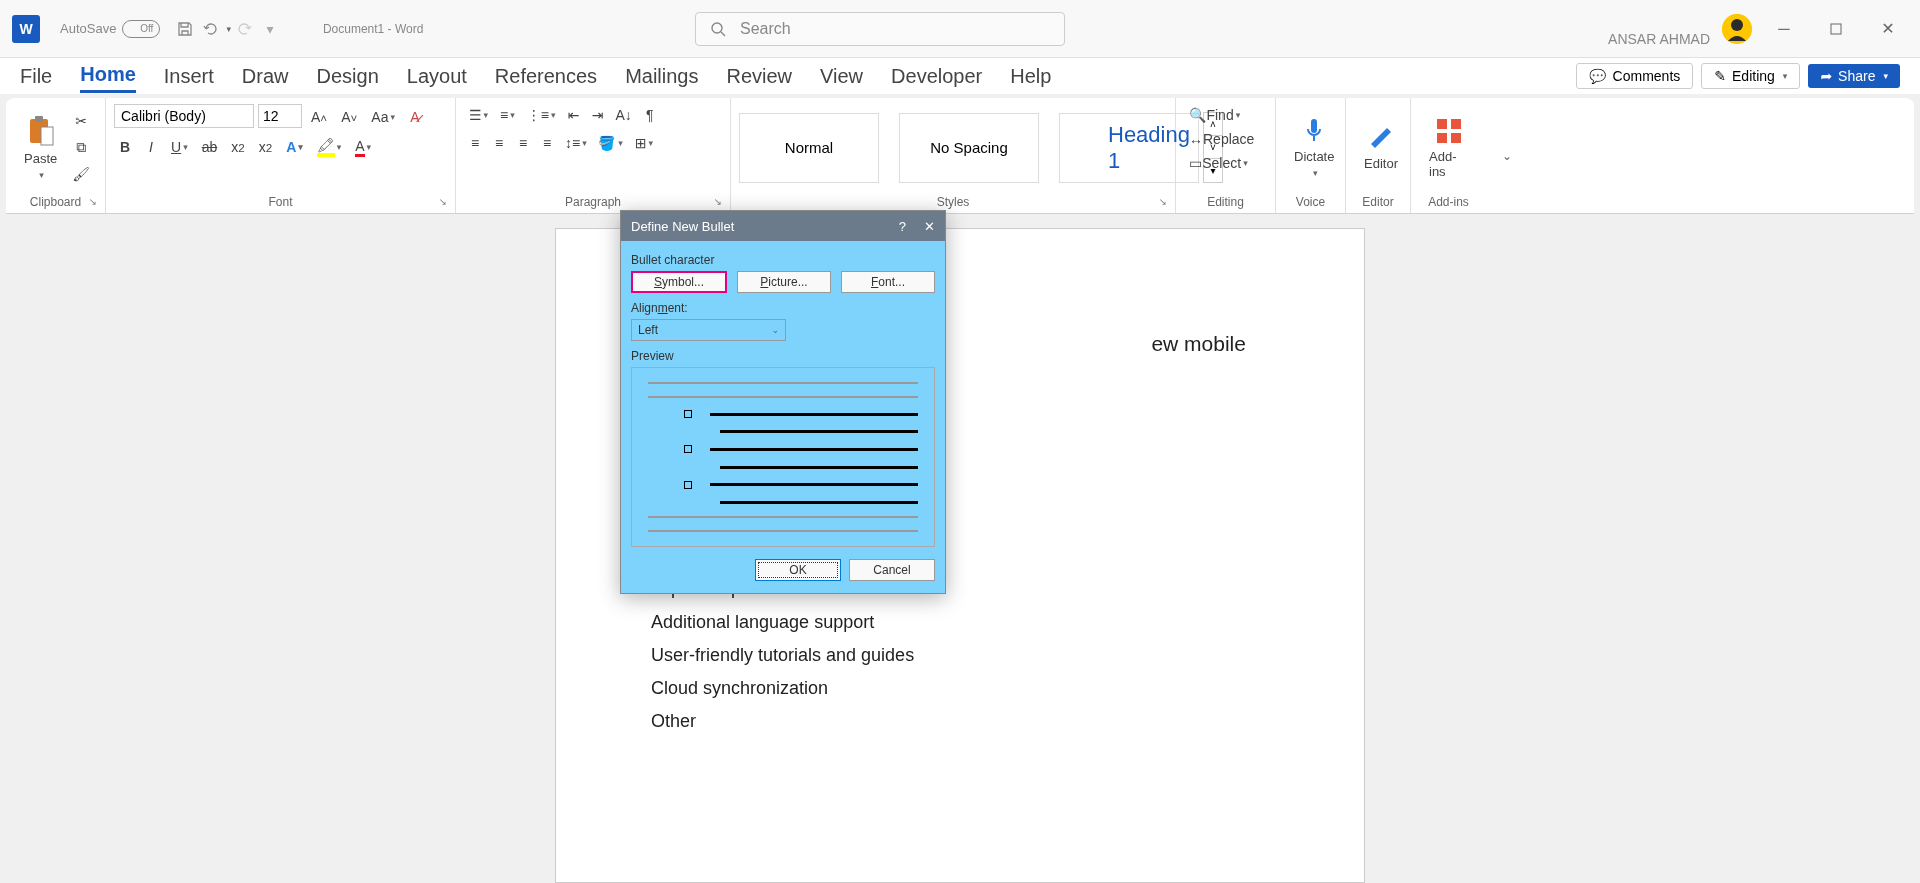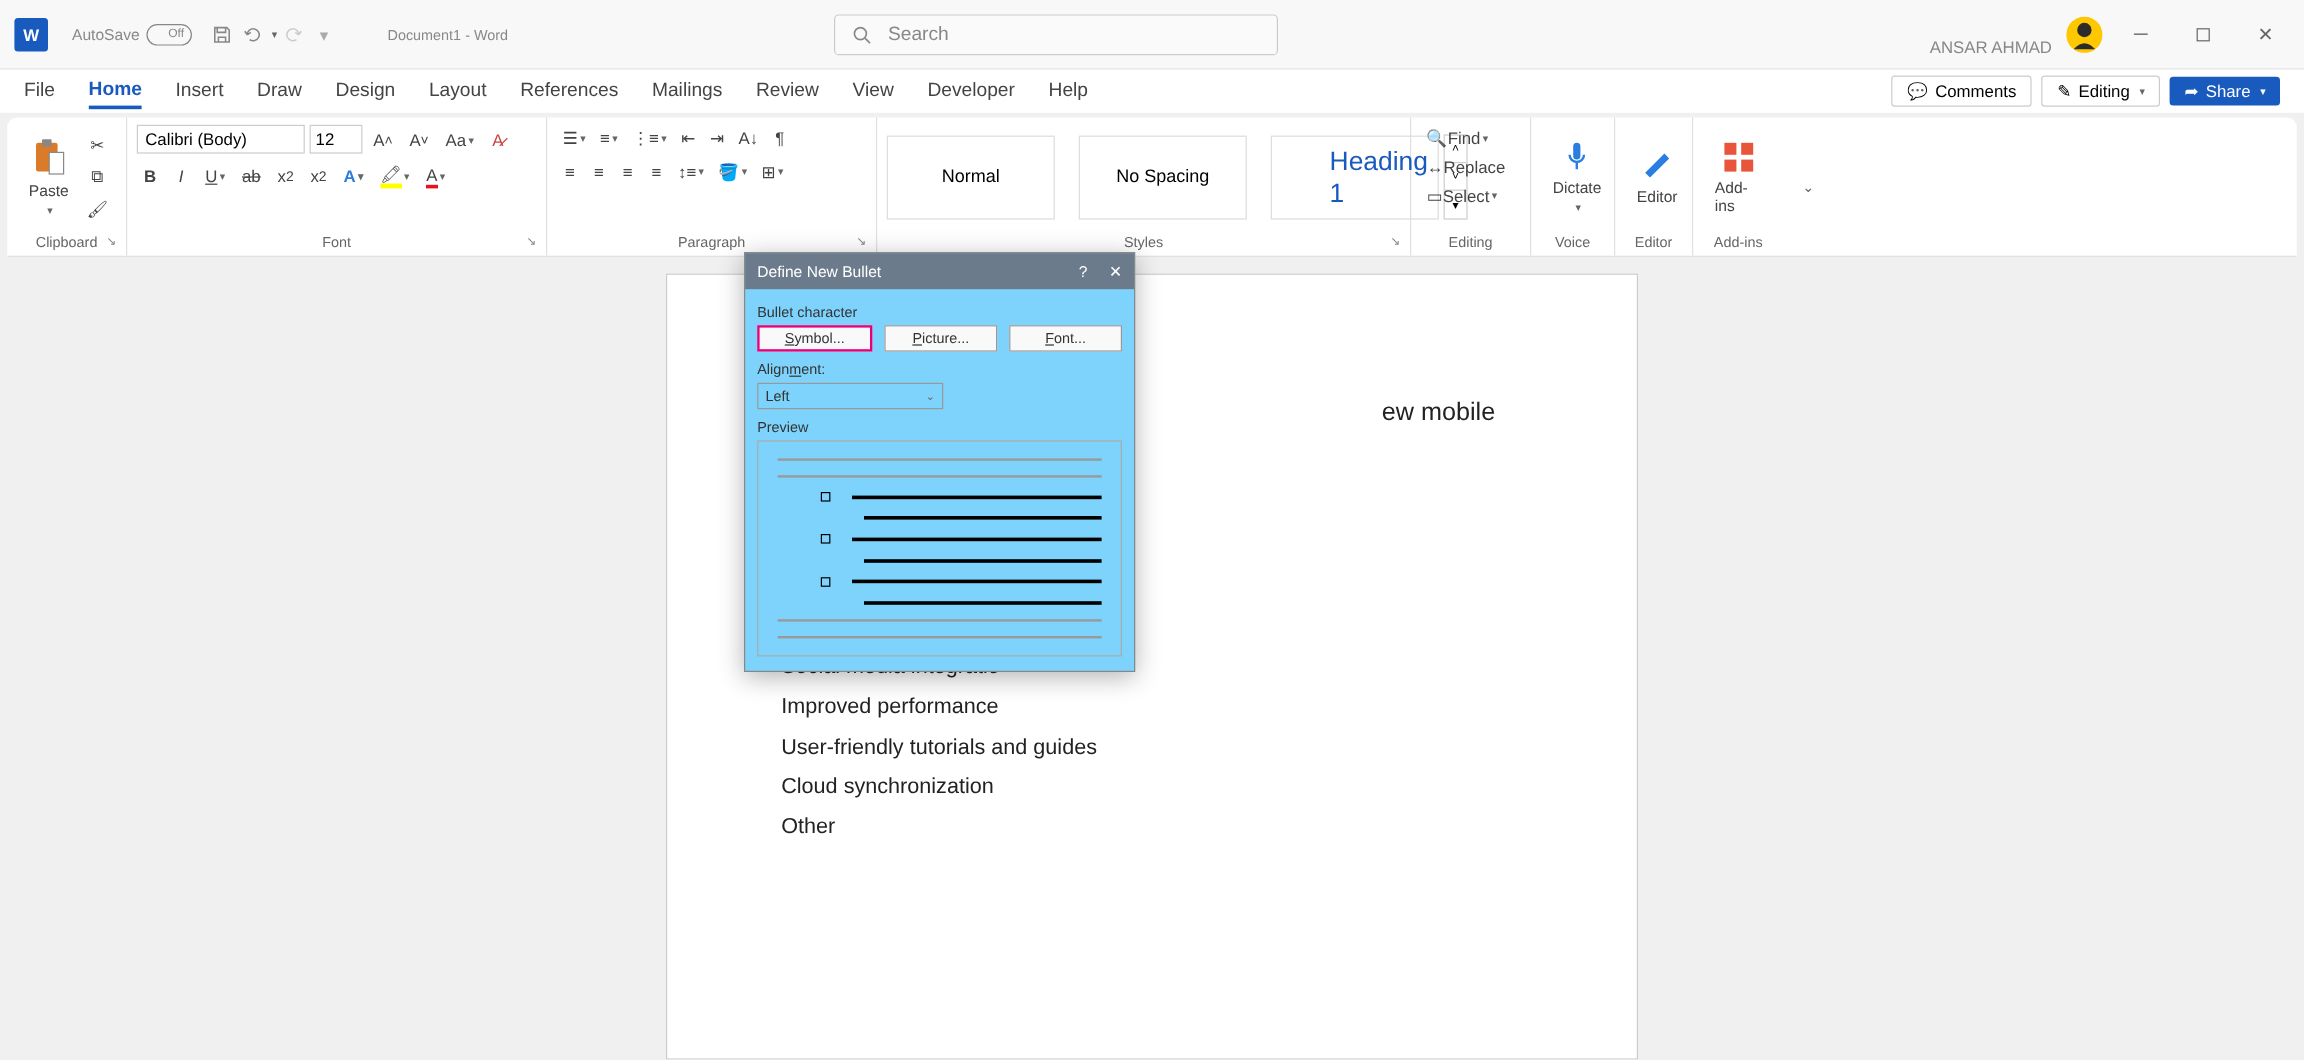--- a/index.html
+++ b/index.html
@@ -13,21 +13,21 @@
 .qa-btn { width: 26px; height: 26px; display: flex; align-items: center; justify-content: center; color: #888; font-size: 14px; }
 .doc-title { color: #888; font-size: 12px; margin-left: 40px; }
 .search-box { margin: 0 auto; width: 370px; height: 34px; border: 1px solid #ccc; border-radius: 4px; display: flex; align-items: center; padding: 0 14px; gap: 14px; color: #888; background: #fafafa; }
 .title-right { display: flex; align-items: center; gap: 12px; margin-left: auto; }
 .user-name { color: #888; font-size: 14px; margin-top: 20px; }
 .avatar { width: 30px; height: 30px; border-radius: 50%; background: #ffc700; display:flex; align-items:center; justify-content:center; overflow:hidden; }
 .win-btn { width: 40px; height: 40px; display: flex; align-items: center; justify-content: center; color: #666; }
 
 
 .tabs { height: 36px; background: #fff; display: flex; align-items: center; padding: 0 20px; gap: 28px; }
-.tab { font-size: 16px; color: #444; cursor: pointer; padding: 4px 0; }
+.tab { font-size: 20px; color: #444; cursor: pointer; padding: 4px 0; }
 .tab.active { color: #185abd; border-bottom: 3px solid #185abd; font-weight: 600; }
 .tabs-right { margin-left: auto; display: flex; gap: 8px; align-items: center; }
 .pill-btn { border: 1px solid #ccc; padding: 4px 12px; border-radius: 3px; font-size: 14px; display: flex; align-items: center; gap: 6px; background: #fff; }
 .share-btn { background: #185abd; color: #fff; border: none; }
 
 
 .ribbon { height: 116px; background: #fff; border-bottom: 1px solid #d0d0d0; display: flex; margin: 4px 6px 0; border-radius: 8px 8px 0 0; }
 .group { border-right: 1px solid #e0e0e0; padding: 6px 8px 4px; display: flex; flex-direction: column; justify-content: space-between; }
 .group-label { text-align: center; font-size: 12px; color: #666; padding-top: 4px; position: relative; }
 .group-label .dlg { position: absolute; right: 0; bottom: 2px; font-size: 10px; color: #888; }
@@ -309,20 +309,21 @@
       <span>ew mobile</span><br>
       <span>app? Please selec</span>
     </div>
     <div class="list-items">
       <div>Offline access</div>
       <div>Customizable themes</div>
       <div>Enhanced security feat</div>
       <div>AI Tools with Faster Use</div>
       <div>Social media integratio</div>
       <div>Improved performance</div>
+      <div>Additional language support</div>
       <div>User-friendly tutorials and guides</div>
       <div>Cloud synchronization</div>
       <div>Other</div>
     </div>
   </div>
 </div>
 
 <div class="dialog">
   <div class="dlg-title">
     <span>Define New Bullet</span>
@@ -361,14 +362,18 @@
         </div>
       <div class="pv-line dark" style="margin-left:72px"></div>
       <div class="pv-row">
           <div class="sq"></div>
           <div class="bar"></div>
         </div>
       <div class="pv-line dark" style="margin-left:72px"></div>
       <div class="pv-line"></div>
         <div class="pv-line"></div>
     </div>
+    <div class="dlg-footer">
+      <div class="dlg-btn ok">OK</div>
+      <div class="dlg-btn">Cancel</div>
+    </div>
   </div>
 </div>
 
 </body></html>

